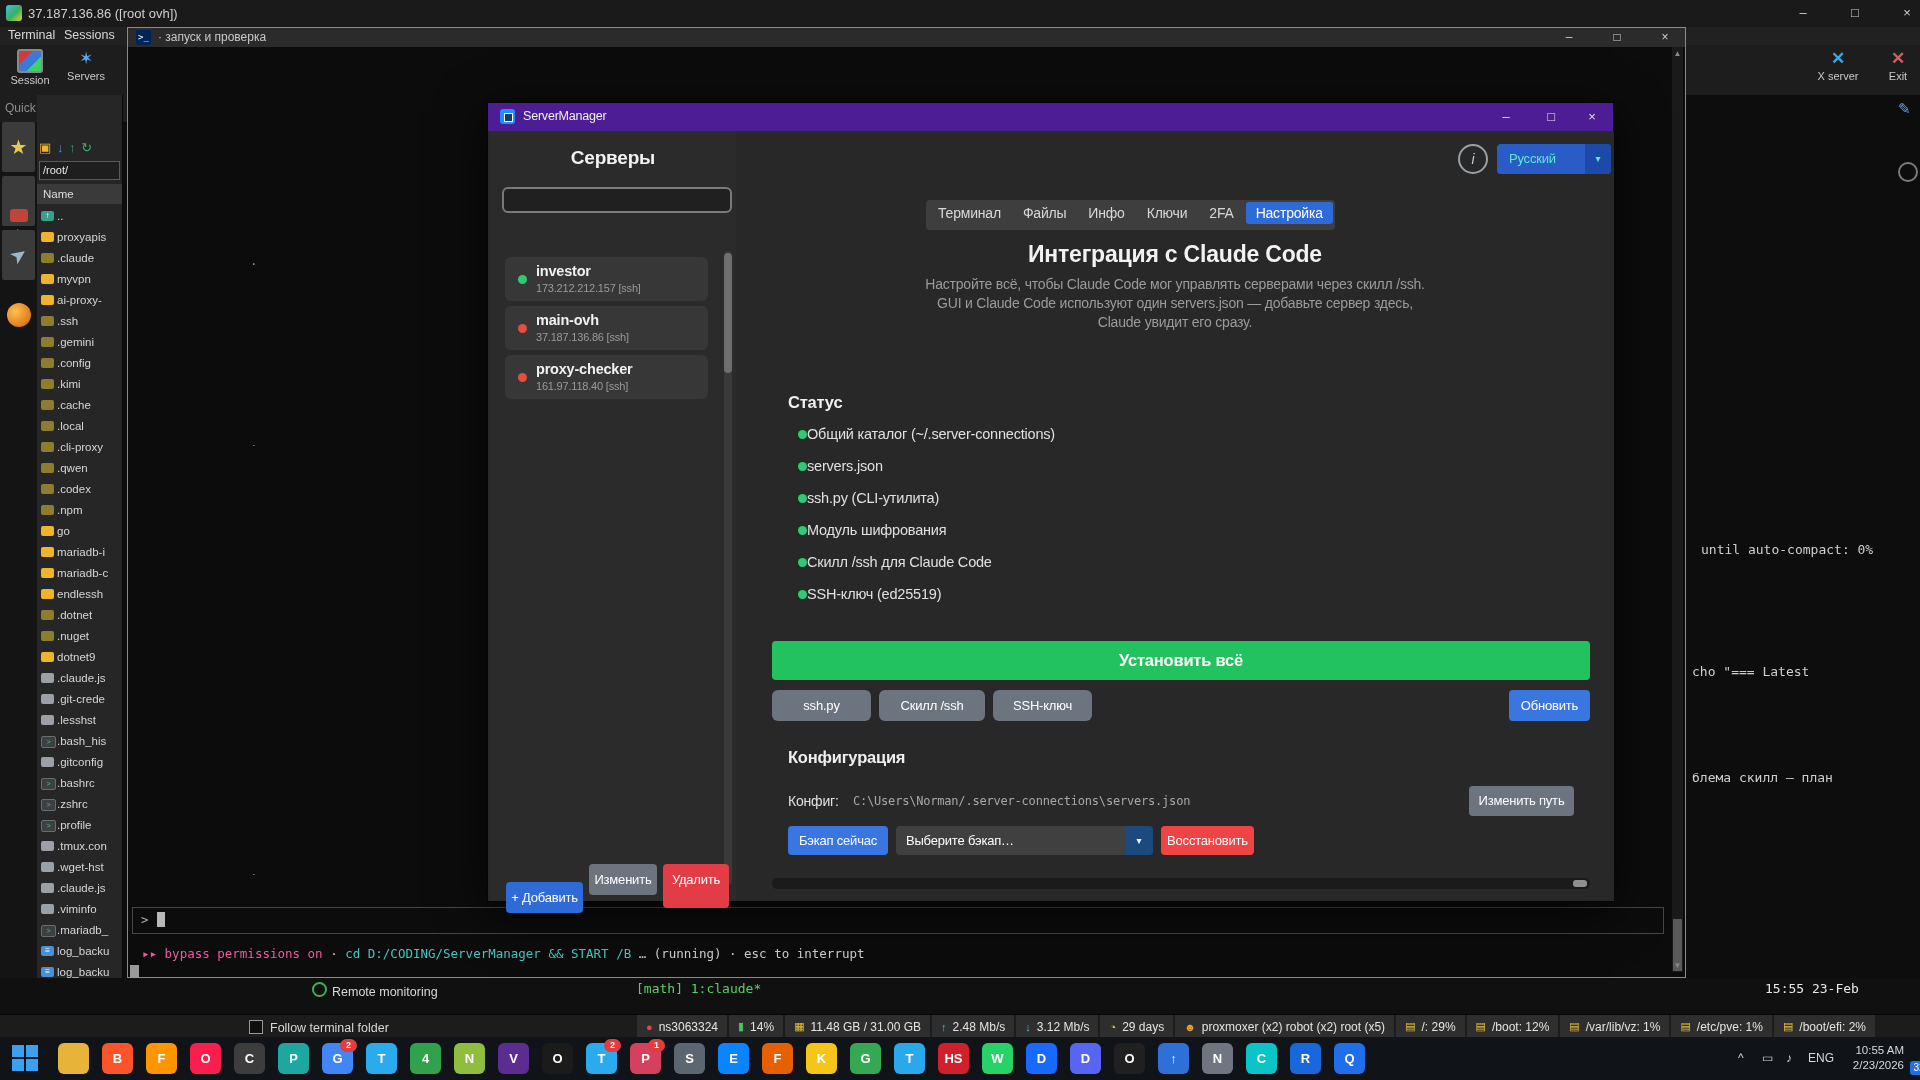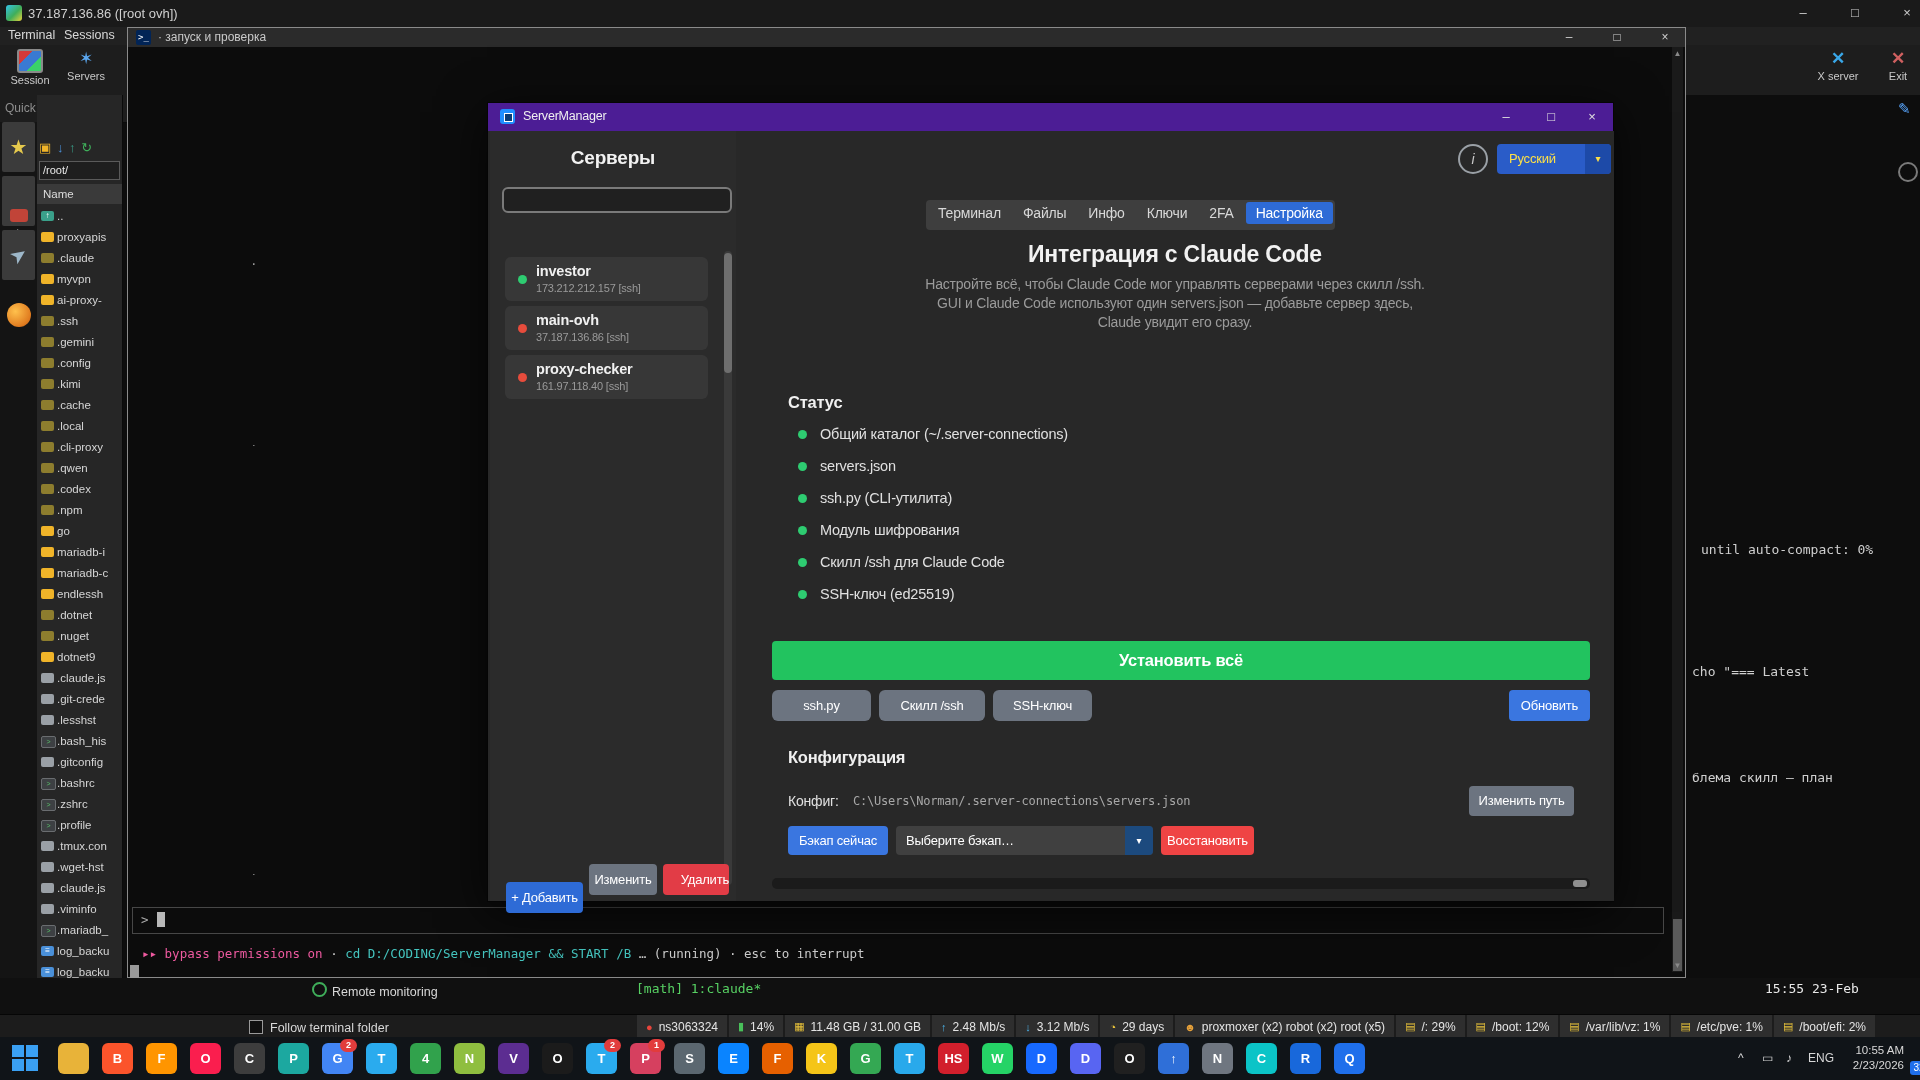--- a/index.html
+++ b/index.html
@@ -125,36 +125,36 @@
   .srv .dot{position:absolute;left:13px;top:18px;width:9px;height:9px;border-radius:50%;}
   .dot.on{background:#2ecc71;} .dot.off{background:#e74c3c;}
   .srv .nm{position:absolute;left:31px;top:6px;font-size:14.5px;font-weight:bold;color:#f0f0f0;}
   .srv .ip{position:absolute;left:31px;top:25px;font-size:11px;color:#9a9a9a;}
   #smsscroll{position:absolute;left:234px;top:120px;width:8px;height:634px;background:#3a3a3a;border-radius:4px;}
   #smsscroll .thumb{position:absolute;left:0;top:2px;width:8px;height:120px;background:#6e6e6e;border-radius:4px;}
   .smbtn{position:absolute;border-radius:4px;color:#fff;font-size:13px;text-align:center;border:none;
          font-family:"Liberation Sans",sans-serif;cursor:pointer;}
   #smadd{left:16px;top:751px;width:77px;height:31px;background:#2e6bd6;line-height:31px;}
   #smedit{left:99px;top:733px;width:68px;height:31px;background:#6c7480;line-height:31px;}
-  #smdel{left:173px;top:733px;width:66px;height:31px;background:#e23c46;line-height:31px;text-align:right;}
+  #smdel{left:173px;top:733px;width:66px;height:44px;background:#e23c46;line-height:31px;}
   #smmain{position:absolute;left:248px;top:28px;width:878px;height:770px;background:#282828;}
   #sminfo{position:absolute;left:722px;top:13px;width:26px;height:26px;border:2px solid #9aa0a6;border-radius:50%;
           color:#c9c9c9;text-align:center;line-height:26px;font-size:14px;font-style:italic;}
-  #smlang{position:absolute;left:761px;top:13px;width:114px;height:30px;background:#2a5cc8;border-radius:4px;color:#fde047;font-size:13px;}
+  #smlang{position:absolute;left:761px;top:13px;width:114px;height:30px;background:#2a5cc8;border-radius:4px;color:#5eead4;font-size:13px;}
   #smlang .lv{position:absolute;left:12px;top:7px;}
   #smlang .arr{position:absolute;right:0;top:0;width:26px;height:30px;background:#1d4aa8;border-radius:0 4px 4px 0;
                text-align:center;line-height:30px;font-size:10px;}
   #smtabs{position:absolute;left:190px;top:69px;height:26px;background:#3e3e3e;border-radius:4px;display:flex;padding:2px;gap:2px;}
   .tab{height:22px;line-height:22px;padding:0 10px;font-size:14px;color:#d8d8d8;border-radius:3px;white-space:nowrap;}
   .tab.active{background:#2e6bd6;color:#fff;}
   #smh1{position:absolute;left:0;top:110px;width:878px;text-align:center;font-size:23px;font-weight:bold;color:#f2f2f2;}
   .sub{position:absolute;left:0;width:878px;text-align:center;font-size:14px;color:#9b9b9b;}
   #smstatush{position:absolute;left:52px;top:262px;font-size:16.5px;font-weight:bold;color:#f0f0f0;}
   #smstatuslist{position:absolute;left:62px;top:295px;}
-  .sitem{height:32px;font-size:14.5px;color:#e0e0e0;display:flex;align-items:flex-start;gap:13px;}
+  .sitem{height:32px;font-size:14.5px;color:#e0e0e0;display:flex;align-items:flex-start;}
   .sitem .sdot{width:9px;height:9px;border-radius:50%;background:#2ecc71;margin-top:4px;}
   #sminstall{left:36px;top:510px;width:818px;height:39px;background:#22c35f;font-size:16.5px;font-weight:bold;line-height:39px;}
   #smsshpy{left:36px;top:559px;width:99px;height:31px;background:#6c7480;line-height:31px;border-radius:6px;}
   #smskill{left:143px;top:559px;width:106px;height:31px;background:#6c7480;line-height:31px;border-radius:6px;}
   #smkey{left:257px;top:559px;width:99px;height:31px;background:#6c7480;line-height:31px;border-radius:6px;}
   #smrefresh{left:773px;top:559px;width:81px;height:31px;background:#3a76e0;line-height:31px;}
   #smconfh{position:absolute;left:52px;top:617px;font-size:16.5px;font-weight:bold;color:#f0f0f0;}
   #smconfl{position:absolute;left:52px;top:662px;font-size:14px;color:#e0e0e0;}
   #smconfp{position:absolute;left:117px;top:663px;font-size:12px;color:#a8a8a8;font-family:"DejaVu Sans Mono",monospace;}
   #smchpath{left:733px;top:655px;width:105px;height:30px;background:#6c7480;line-height:30px;}

